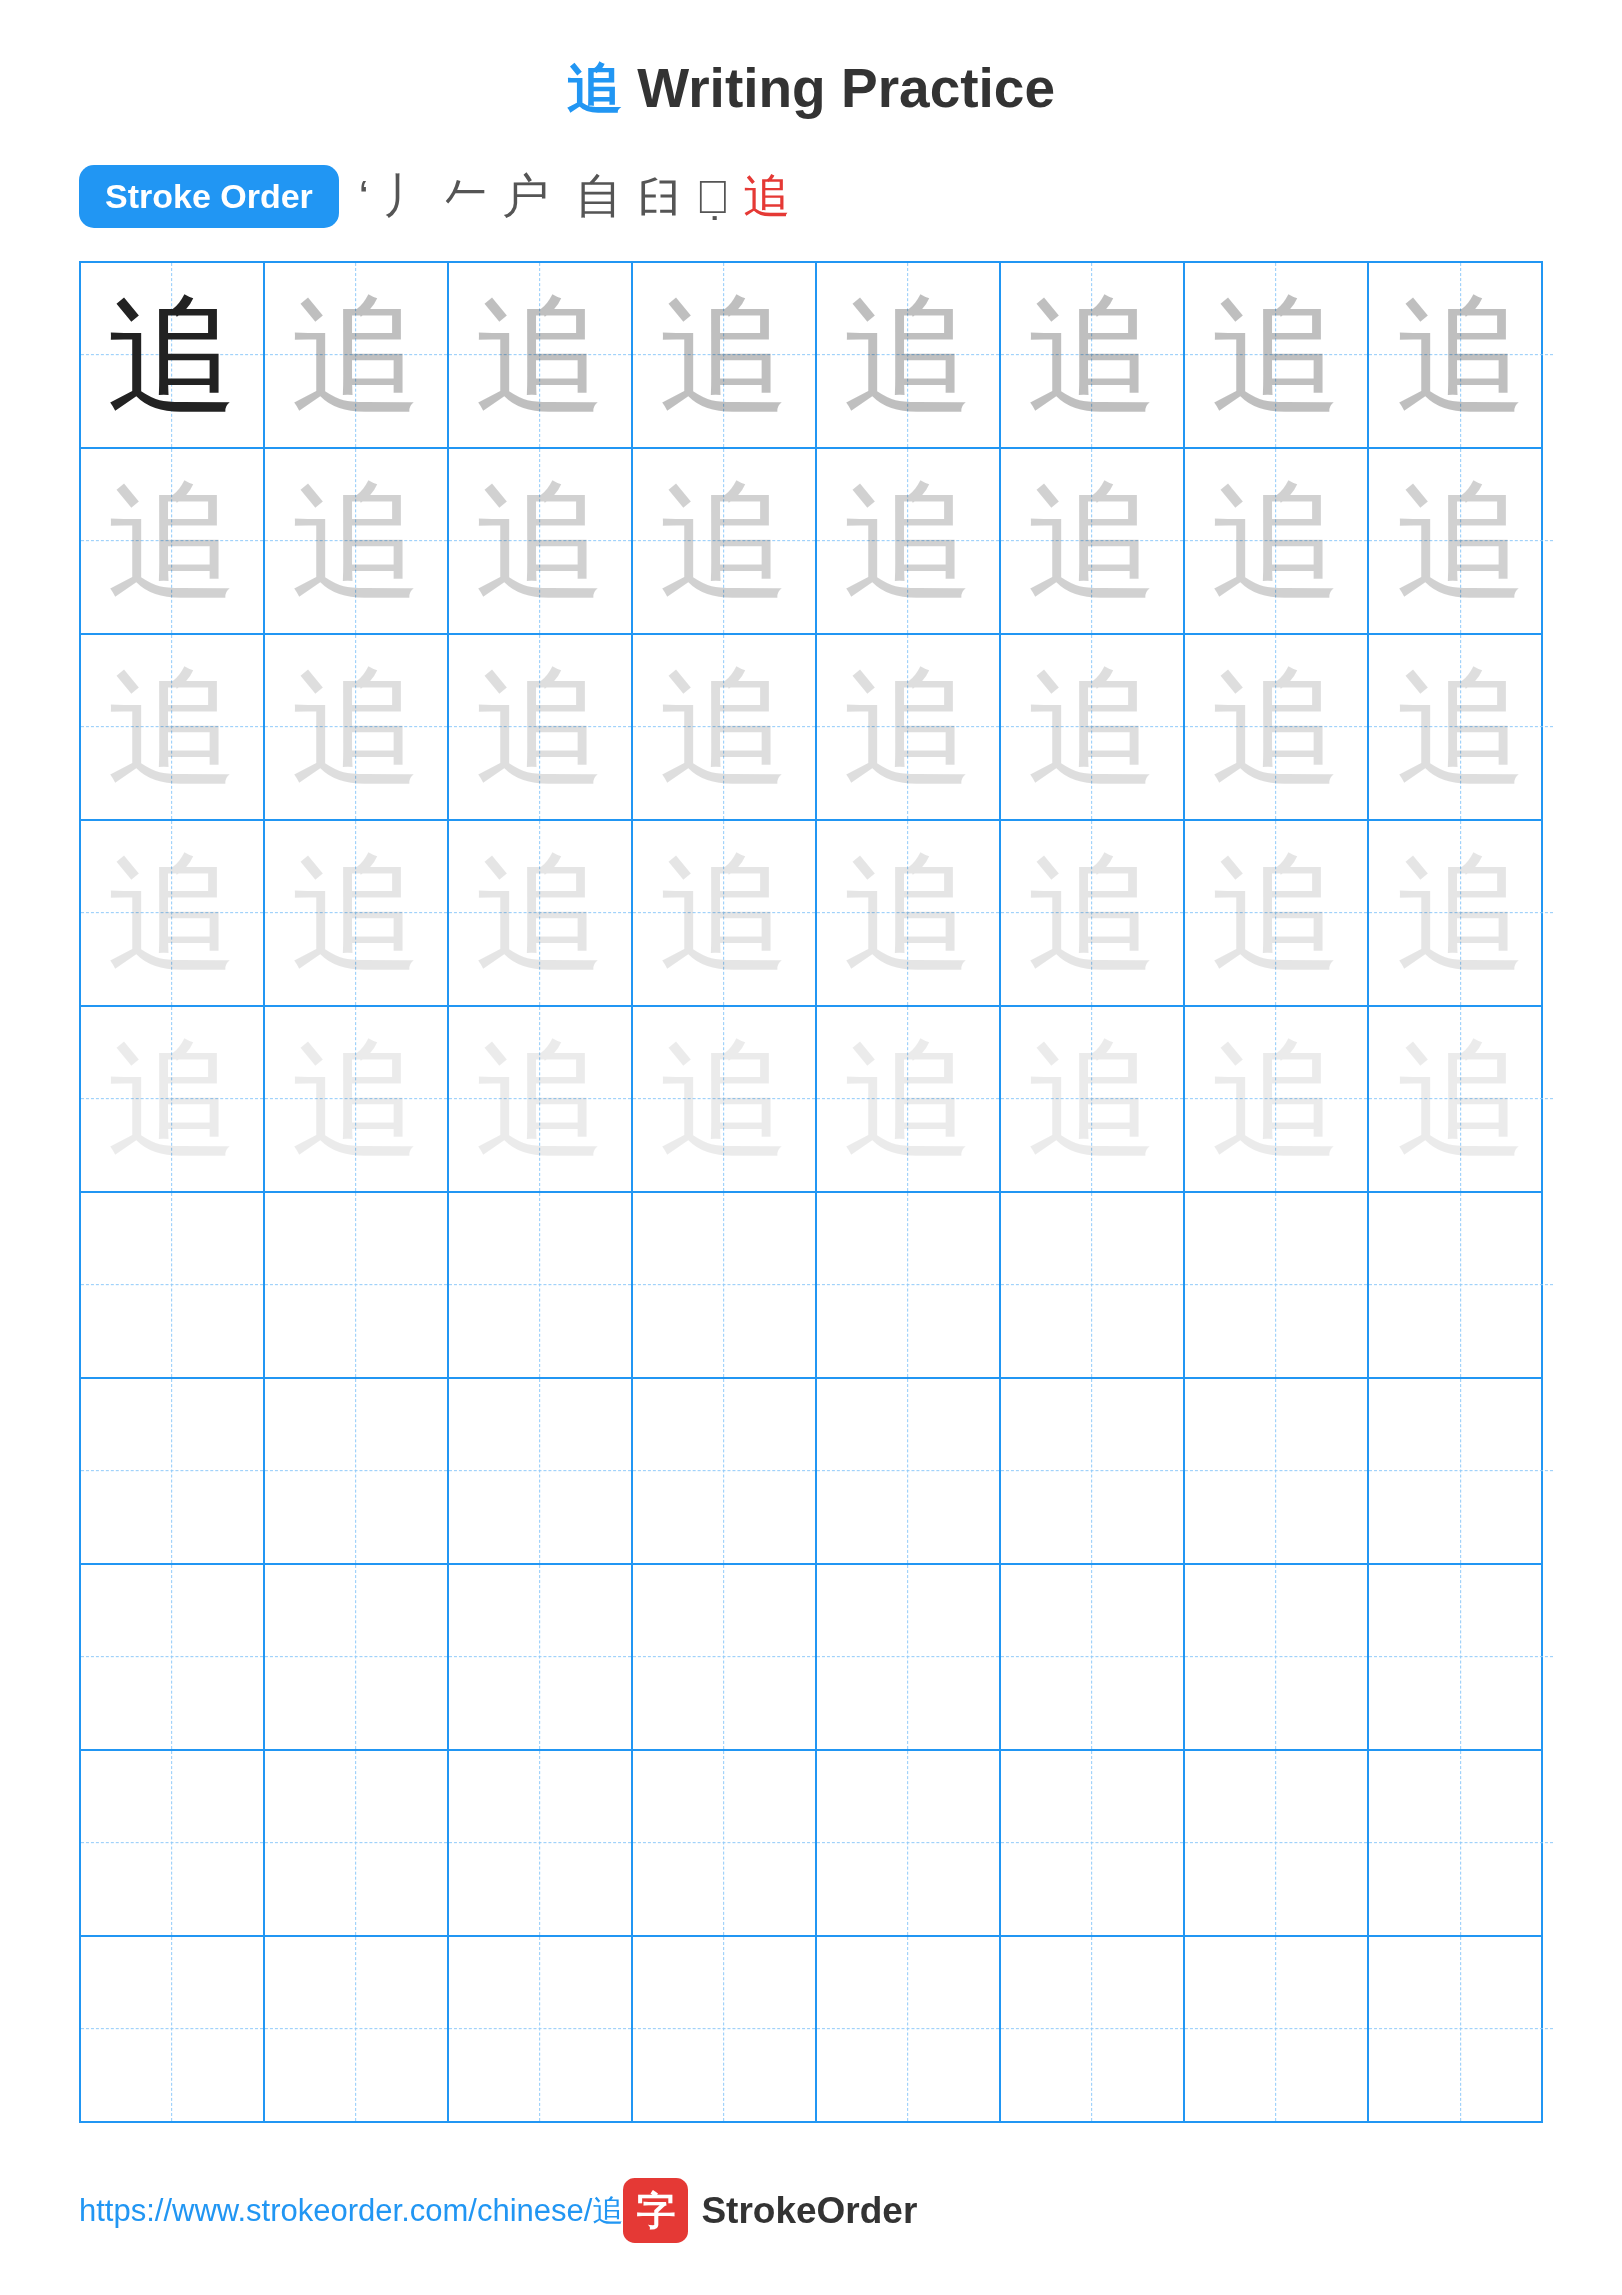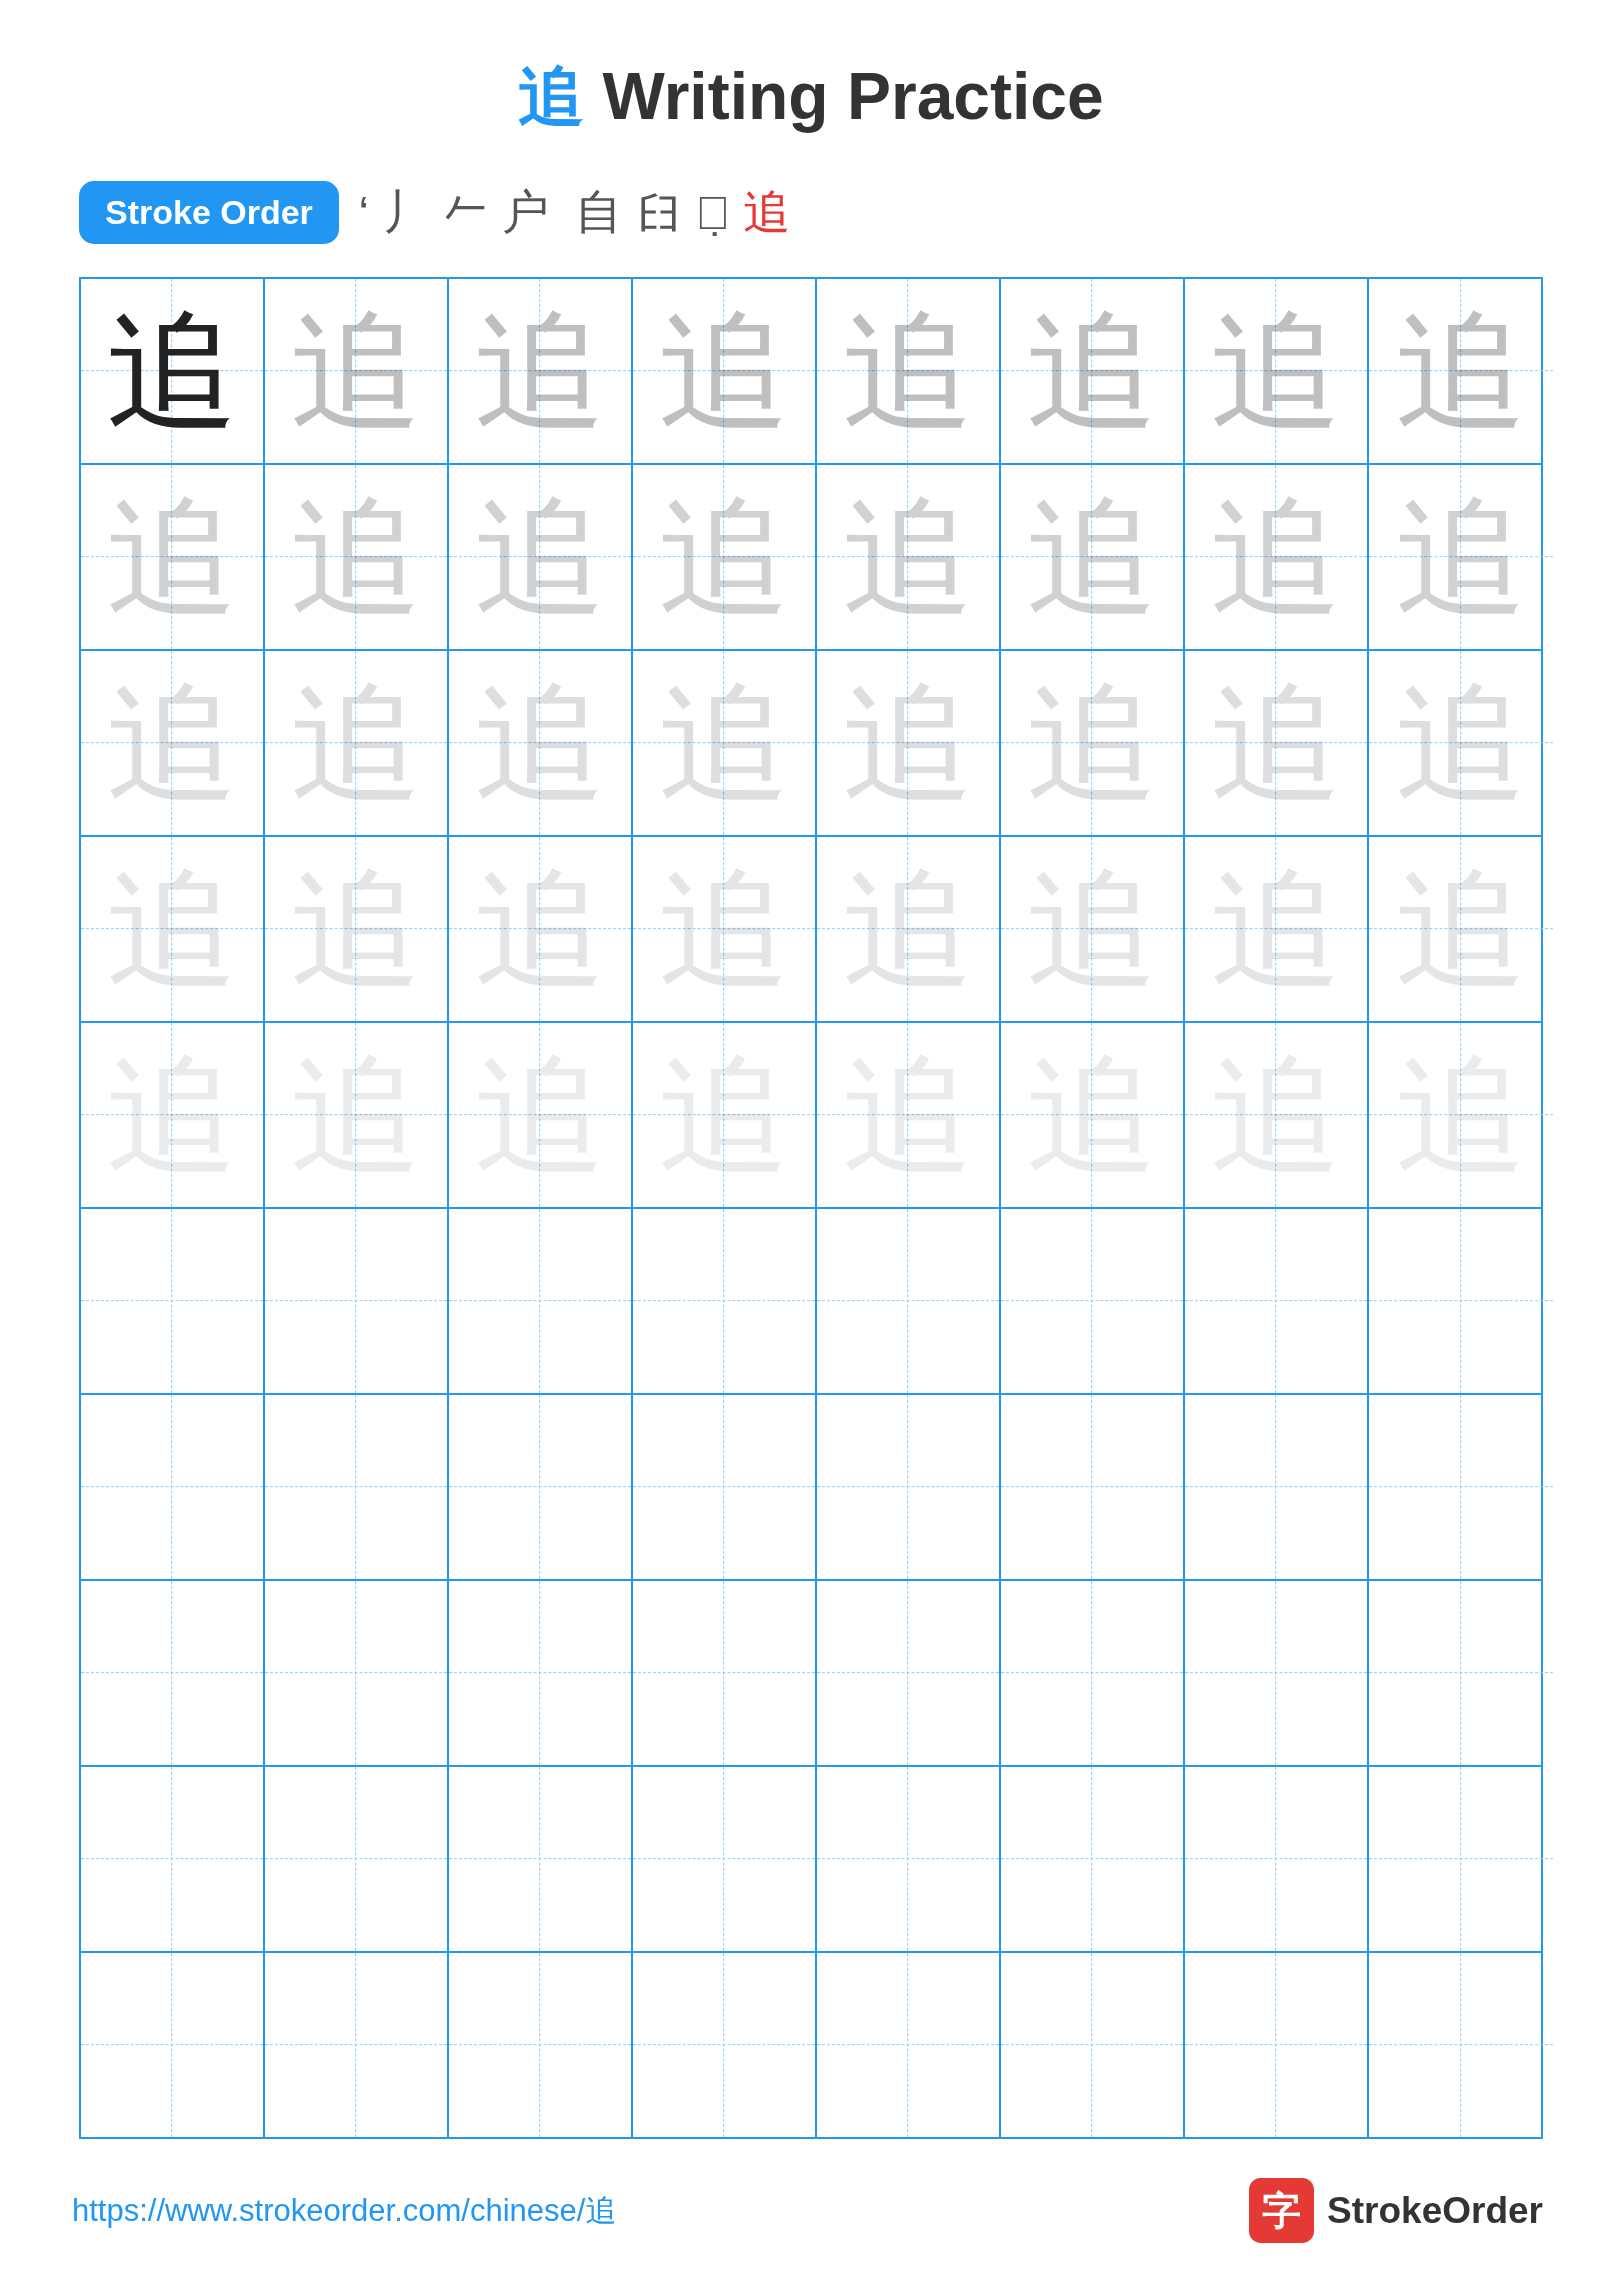--- a/index.html
+++ b/index.html
@@ -9,21 +9,21 @@
       background: #ffffff;
       font-family: 'Arial', sans-serif;
       position: relative;
       overflow: hidden;
     }
 
     .page-title {
       text-align: center;
       padding-top: 52px;
       padding-bottom: 39px;
-      font-size: 66px;
+      font-size: 55px;
       font-weight: bold;
       color: #333;
     }
     .page-title .char {
       color: #2196F3;
     }
 
     .stroke-order-section {
       display: flex;
       align-items: center;
@@ -132,25 +132,24 @@
       color: rgba(0,0,0,0.10);
     }
     .cell-char.light-5 {
       color: rgba(0,0,0,0.08);
     }
 
     
     .footer {
       position: absolute;
       bottom: 52px;
-      left: 72px;
+      left: 79px;
       right: 79px;
       display: flex;
       align-items: center;
-      justify-content: space-between;
     }
 
     .footer-url {
       color: #2196F3;
       font-size: 31px;
     }
 
     .footer-logo {
       display: flex;
       align-items: center;

